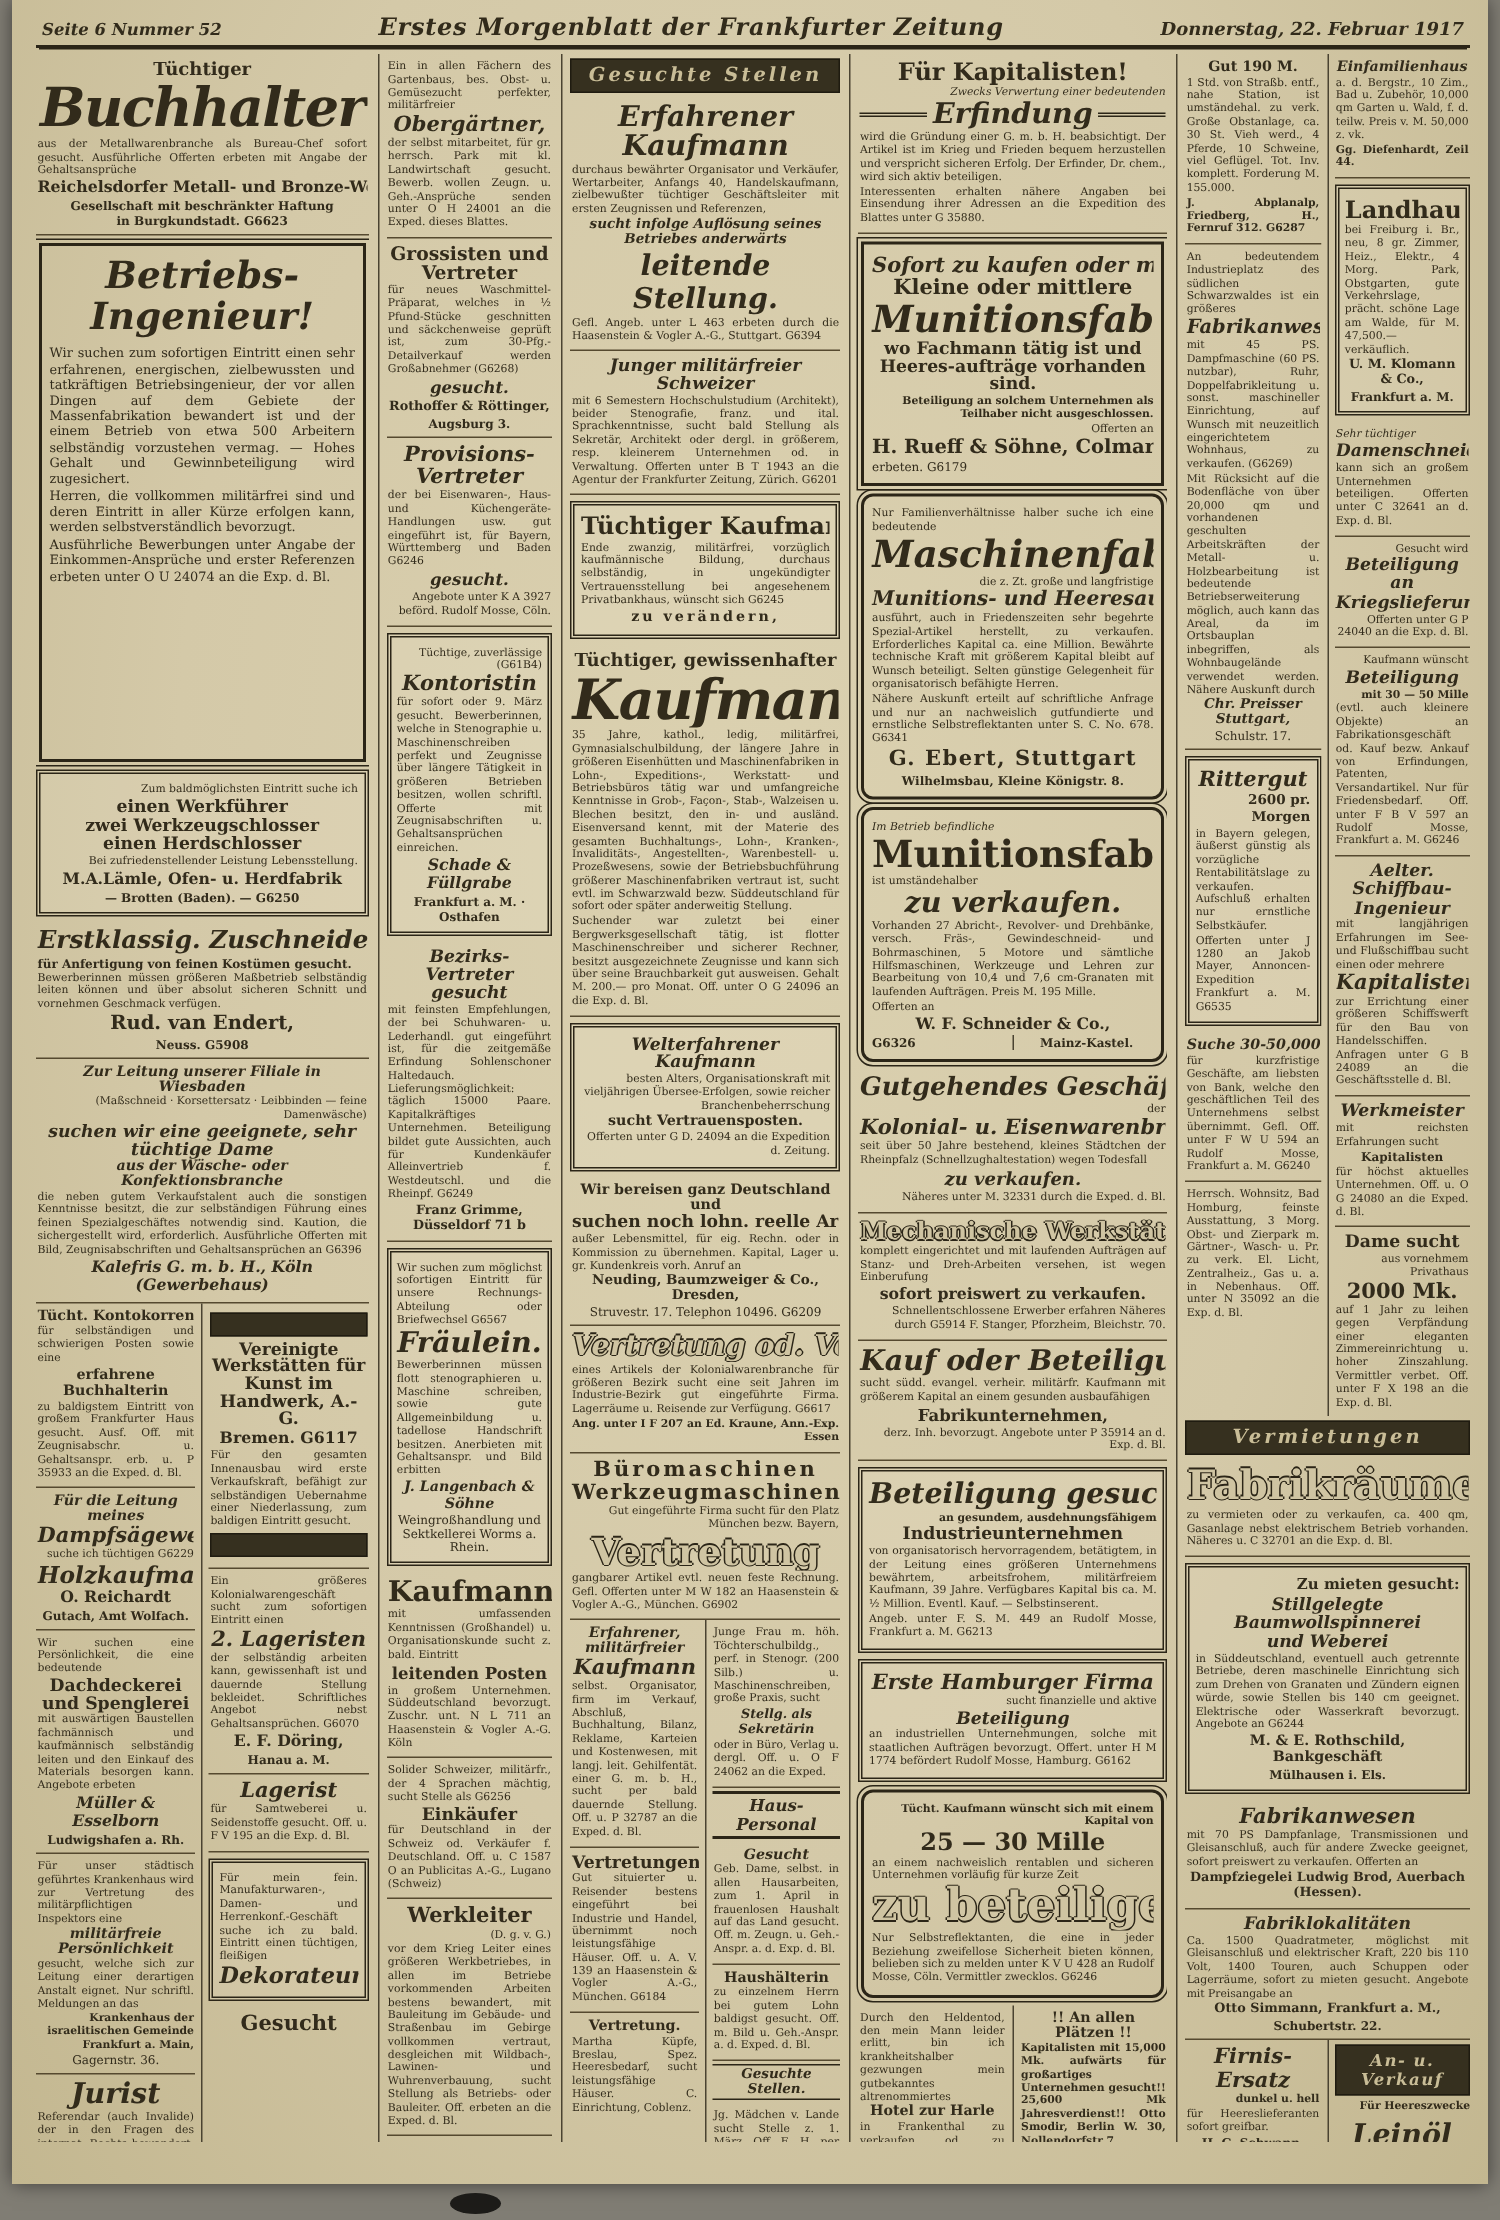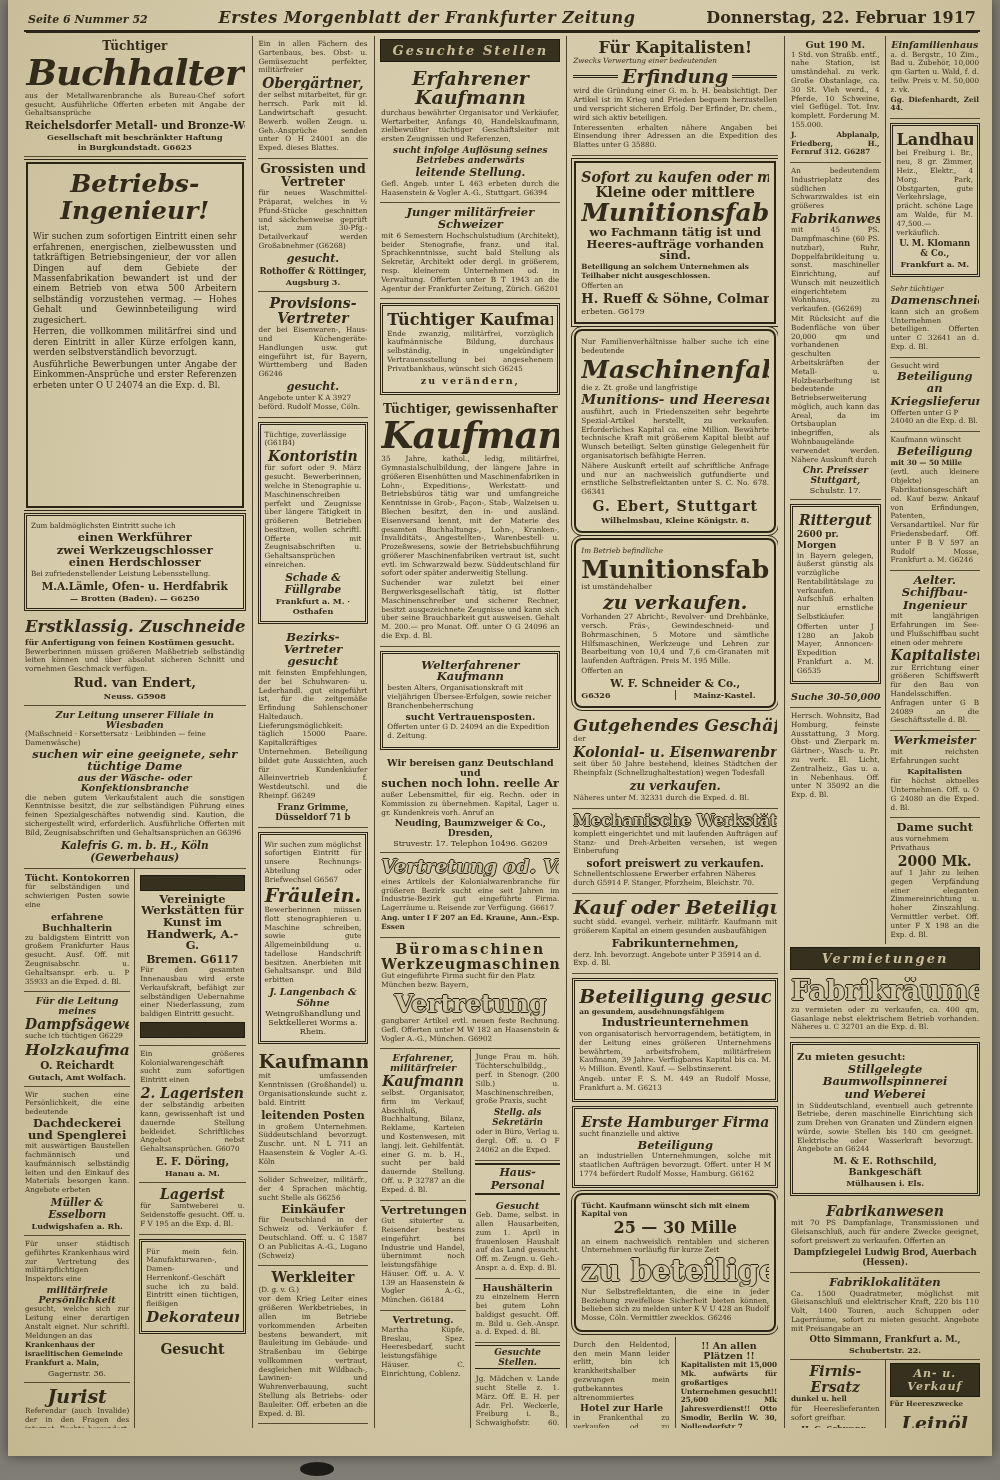--- a/index.html
+++ b/index.html
@@ -9,21 +9,21 @@
     background:radial-gradient(ellipse at 50% 38%,#dbd1b0 0%,#d4c9a8 55%,#c3b790 100%);
     box-shadow:0 0 12px rgba(0,0,0,.5);} 
   .inner{position:absolute;left:16px;top:6px;right:12px;bottom:6px;overflow:hidden;}
   .blob{position:absolute;left:300px;bottom:4px;width:34px;height:14px;background:#1c1b18;border-radius:50%;}
   
   .mast{display:flex;justify-content:space-between;align-items:baseline;
         border-bottom:2px solid #2b2517;box-shadow:0 3px 0 -2px #2b2517;padding:2px 4px 3px;}
   .mast div{font-weight:bold;}
   .m-l{font-size:11px;font-style:italic;}
   .m-c{font-size:16px;font-style:italic;letter-spacing:.5px;}
-  .m-r{font-size:16px;}
+  .m-r{font-size:12px;font-style:italic;}
   
   .cols{display:flex;gap:6px;height:1392px;overflow:hidden;margin-top:4px;}
   .col{overflow:hidden;}
   .cA{width:224px;}
   .cB{width:112px;border-left:1px solid #4a4331;padding-left:5px;}
   .cC{width:182px;border-left:1px solid #4a4331;padding-left:5px;}
   .cD{width:208px;border-left:1px solid #4a4331;padding-left:5px;}
   .cE{width:192px;border-left:1px solid #4a4331;padding-left:5px;}
   .duo{display:flex;gap:4px;}
   .duo>.sub{flex:1;min-width:0;overflow:hidden;}
@@ -31,21 +31,21 @@
   
   .ad{padding:3px 1px 4px;border-bottom:1px solid #55492f;}
   .ad:last-child{border-bottom:none;}
   .box{border:3px double #2b2517;padding:5px 4px;margin:4px 0;background:rgba(255,250,230,.12);}
   .box2{border:2px solid #2b2517;outline:1px solid #2b2517;outline-offset:2px;padding:6px 5px;margin:5px 2px;}
   .bar{background:#36301f;color:#c9bd97;text-align:center;font-weight:bold;font-size:13px;
        letter-spacing:2px;padding:3px 2px;border:1px solid #1f1b10;margin:3px 0;font-style:italic;}
   .bar.sm{font-size:11px;letter-spacing:1px;}
   .k{font-weight:bold;text-align:center;font-size:12px;}
   .b{font-size:7.2px;line-height:1.22;text-align:justify;margin:1px 0;}
-  .bc{font-size:7.2px;line-height:1.22;text-align:left;margin:1px 0;}
+  .bc{font-size:7.2px;line-height:1.22;text-align:right;margin:1px 0;}
   .mid{display:block;text-align:center;font-weight:bold;font-size:9.5px;margin:1px 0;}
   .sig{text-align:center;font-weight:bold;font-size:10.5px;margin:1px 0;}
   .pl{text-align:center;font-size:8px;font-weight:bold;margin:0;}
   .t{font-weight:bold;text-align:center;margin:1px 0;line-height:1.02;}
   .frak{font-style:italic;}
   .xxl{font-size:36px;letter-spacing:-1px;font-style:italic;}
   .xl{font-size:25px;}
   .lg{font-size:19px;}
   .md{font-size:14px;}
   .sm{font-size:11.5px;}
@@ -238,21 +238,21 @@
       
     </div>
    </div>
 
    <div class="col cC">
     <div class="bar">Gesuchte Stellen</div>
     <div class="ad">
       <div class="t lg frak">Erfahrener Kaufmann</div>
       <p class="b">durchaus bewährter Organisator und Verkäufer, Wertarbeiter, Anfangs 40, Handelskaufmann, zielbewußter tüchtiger Geschäftsleiter mit ersten Zeugnissen und Referenzen,</p>
       <span class="mid frak" style="font-size:9px">sucht infolge Auflösung seines Betriebes anderwärts</span>
-      <span class="mid frak" style="font-size:11px">leitende Stellung.</span>
+      <span class="mid frak" style="font-size:19px">leitende Stellung.</span>
       <p class="b">Gefl. Angeb. unter L 463 erbeten durch die Haasenstein &amp; Vogler A.-G., Stuttgart.   G6394</p>
     </div>
     <div class="ad">
       <div class="t sm frak">Junger militärfreier Schweizer</div>
       <p class="b">mit 6 Semestern Hochschulstudium (Architekt), beider Stenografie, franz. und ital. Sprachkenntnisse, sucht bald Stellung als Sekretär, Architekt oder dergl. in größerem, resp. kleinerem Unternehmen od. in Verwaltung. Offerten unter B T 1943 an die Agentur der Frankfurter Zeitung, Zürich.   G6201</p>
     </div>
     <div class="box">
       <div class="t md nw" style="font-size:16px">Tüchtiger Kaufmann</div>
       <p class="b">Ende zwanzig, militärfrei, vorzüglich kaufmännische Bildung, durchaus selbständig, in ungekündigter Vertrauensstellung bei angesehenem Privatbankhaus, wünscht sich   G6245</p>
       <span class="mid" style="letter-spacing:2px">zu verändern,</span>
@@ -450,20 +450,21 @@
         <div class="pl" style="font-weight:normal">Schulstr. 17.</div>
       </div>
       <div class="box">
         <div class="t md frak">Rittergut</div>
         <div class="bc" style="font-weight:bold;font-size:9px">2600 pr. Morgen</div>
         <p class="b">in Bayern gelegen, äußerst günstig als vorzügliche Rentabilitätslage zu verkaufen. Aufschluß erhalten nur ernstliche Selbstkäufer.</p>
         <p class="b">Offerten unter J 1280 an Jakob Mayer, Annoncen-Expedition Frankfurt a. M.   G6535</p>
       </div>
       <div class="ad">
         <div class="t xs frak nw">Suche 30-50,000 Mk.</div>
+        <p class="b">für kurzfristige Geschäfte, am liebsten von Bank, welche den geschäftlichen Teil des Unternehmens selbst übernimmt. Gefl. Off. unter F W U 594 an Rudolf Mosse, Frankfurt a. M.   G6240</p>
       </div>
       <div class="ad">
         <p class="b">Herrsch. Wohnsitz, Bad Homburg, feinste Ausstattung, 3 Morg. Obst- und Zierpark m. Gärtner-, Wasch- u. Pr. zu verk. El. Licht, Zentralheiz., Gas u. a. in Nebenhaus. Off. unter N 35092 an die Exp. d. Bl.</p>
       </div>
      </div>
      <div class="sub">
       <div class="ad">
         <div class="t xs frak nw">Einfamilienhaus</div>
         <p class="b">a. d. Bergstr., 10 Zim., Bad u. Zubehör, 10,000 qm Garten u. Wald, f. d. teilw. Preis v. M. 50,000 z. vk.</p>
         <p class="b" style="font-weight:bold">Gg. Diefenhardt, Zeil 44.</p>

